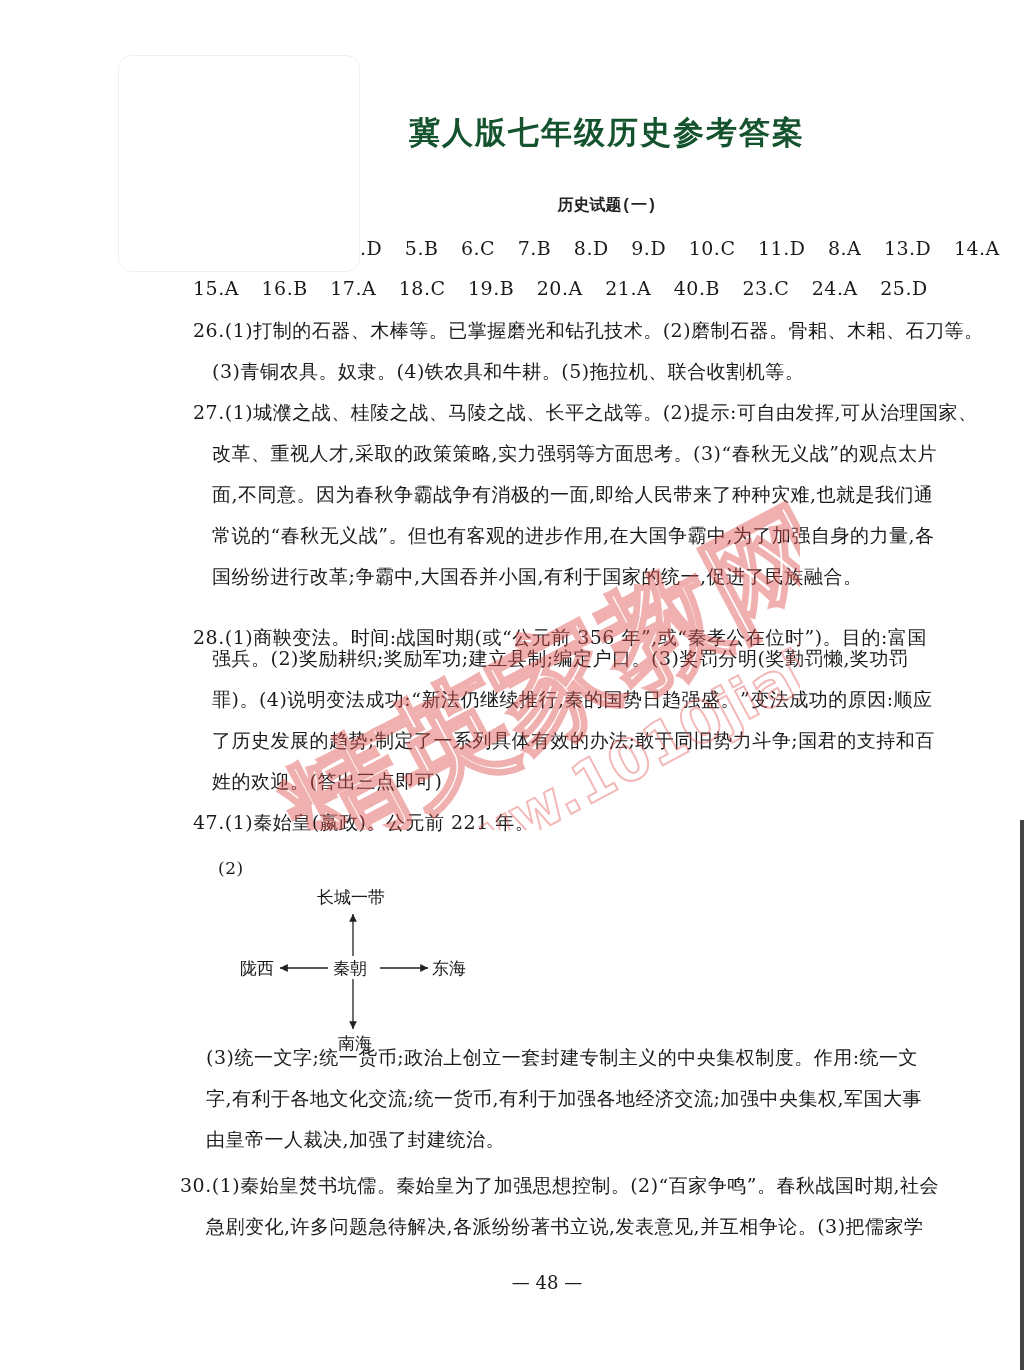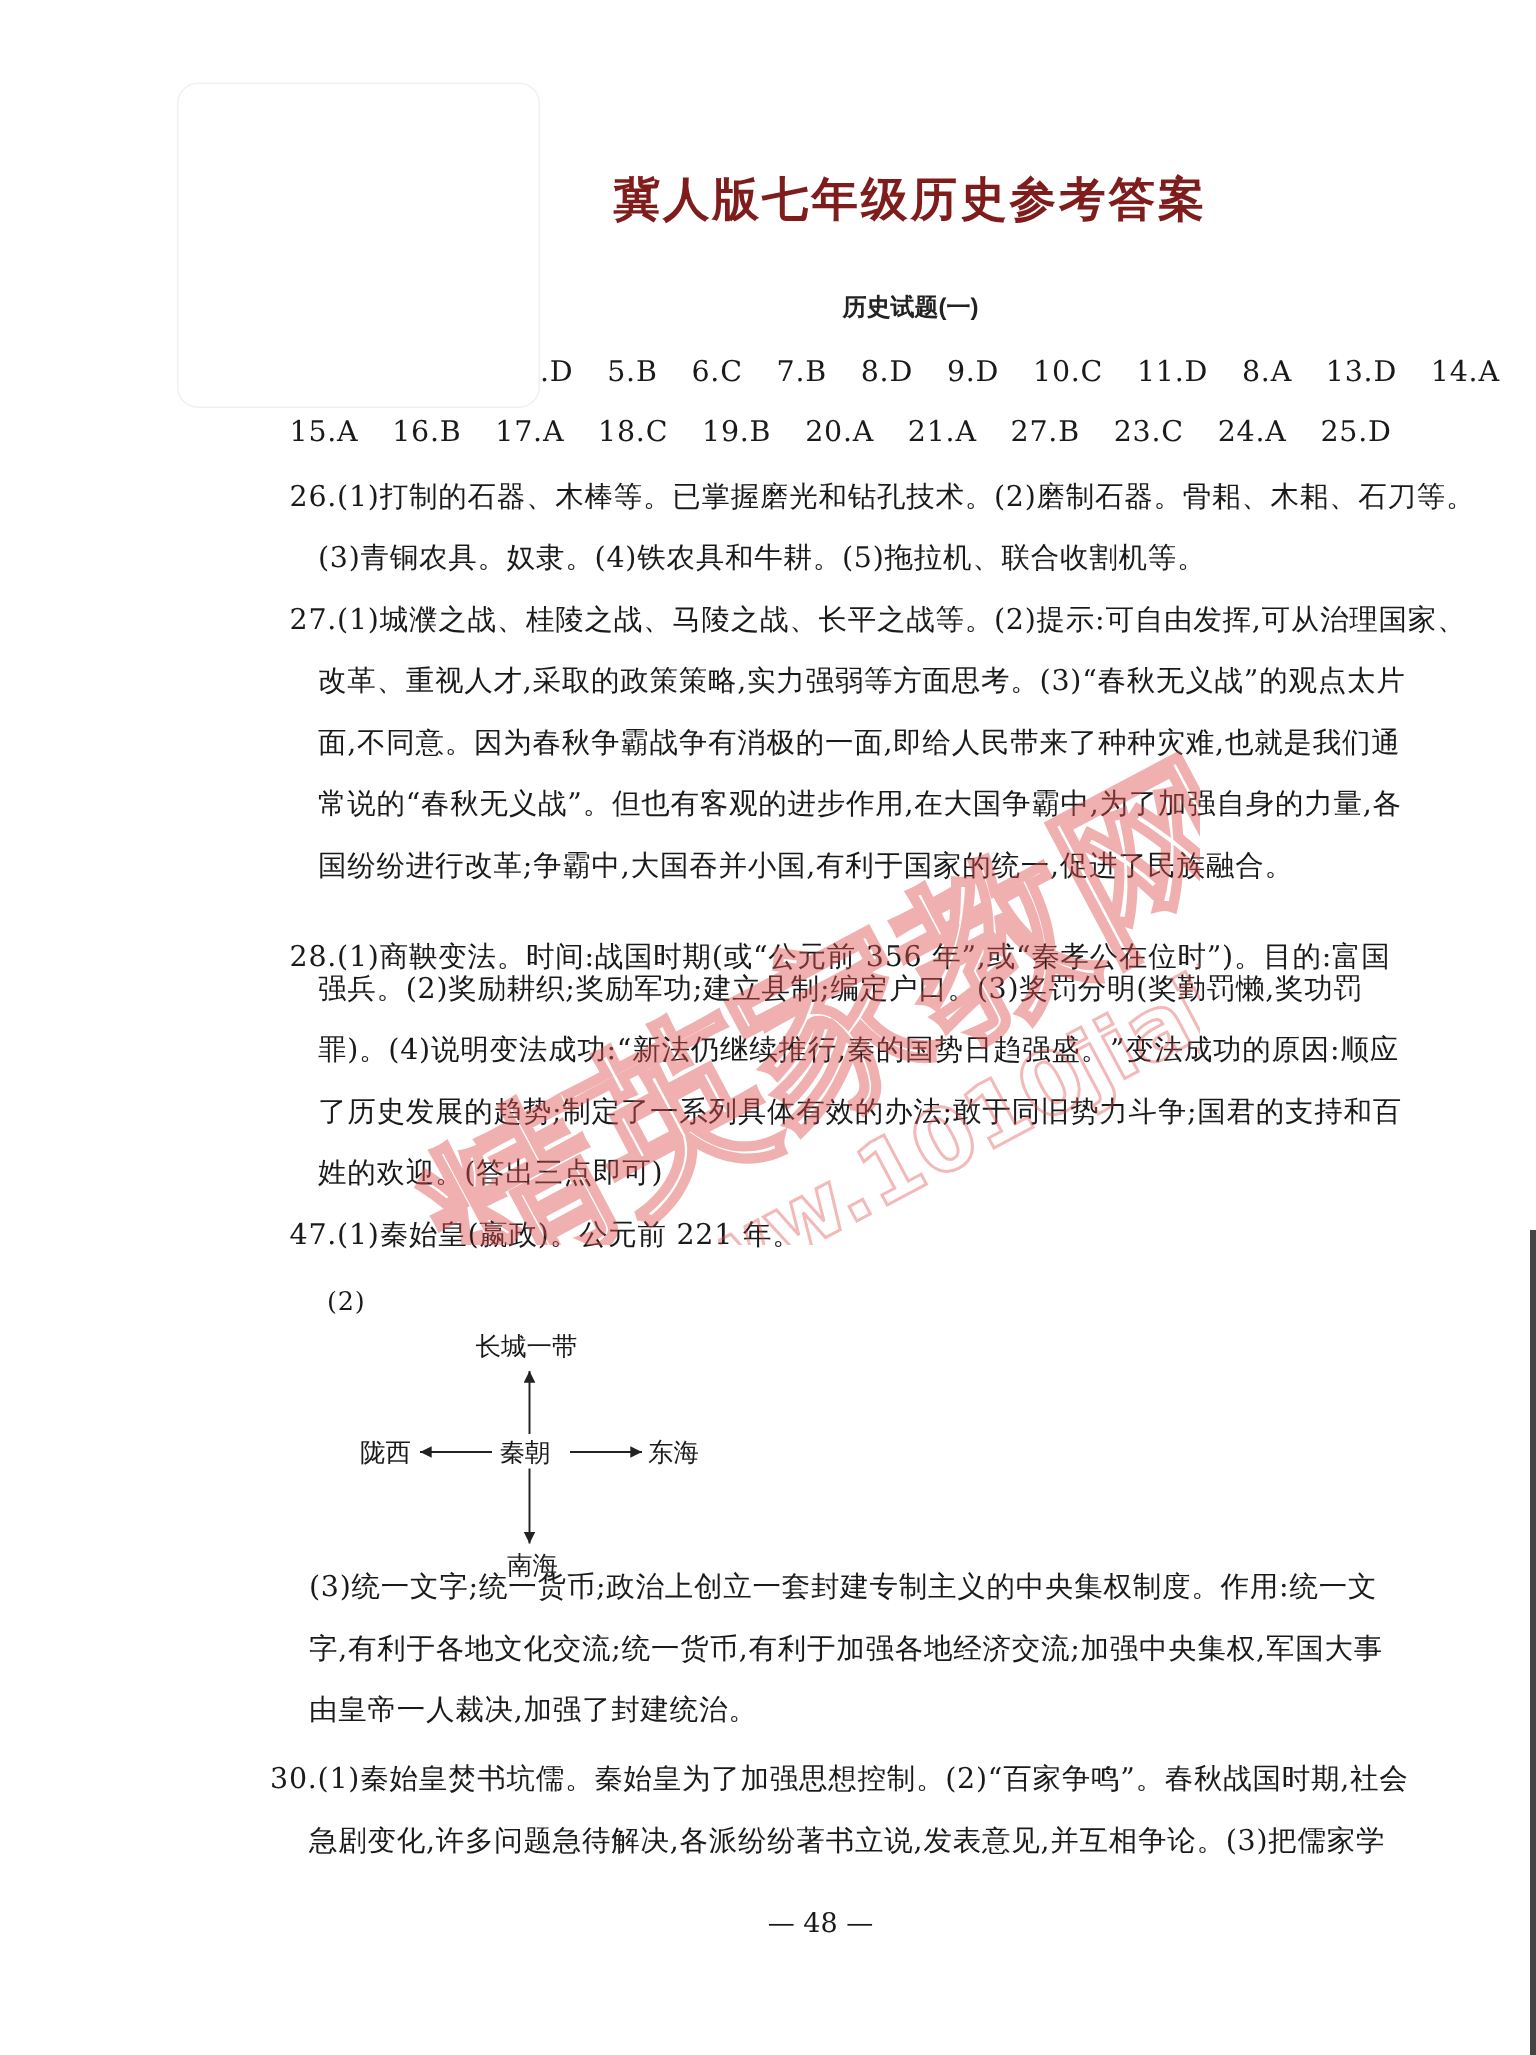--- a/index.html
+++ b/index.html
@@ -9,26 +9,26 @@
       color: #1a1a1a;
     }
     .blank-patch {
       position: absolute; left: 118px; top: 55px; width: 240px; height: 215px;
       border: 1px solid #f0f0f0; border-radius: 14px; background: #ffffff;
     }
     .title {
       position: absolute; left: 0; right: 0; top: 112px; text-align: center;
       padding-left: 190px;
       font-family: "DejaVu Sans", sans-serif; font-weight: bold;
-      font-size: 31px; letter-spacing: 2px; color: #7f1d1d;
+      font-size: 31px; letter-spacing: 2px; color: #14532d;
     }
     .subtitle {
       position: absolute; left: 0; right: 0; top: 195px; text-align: center;
       padding-left: 190px;
-      font-family: Liberation Sans, sans-serif; font-weight: bold;
+      font-family: Liberation Mono, monospace; font-weight: bold;
       font-size: 16px; color: #222;
     }
     .line {
       position: absolute; font-size: 19px; white-space: nowrap;
       letter-spacing: 0.5px; color: #1a1a1a;
     }
     .mc span { margin-right: 16px; }
     .diagram { position: absolute; left: 210px; top: 884px; width: 300px; height: 170px; }
     .diagram .lbl { position: absolute; font-size: 17px; white-space: nowrap; }
     .page-num {
@@ -65,21 +65,21 @@
   <span>14.A</span>
 </div>
 <div class="line mc" style="left:193px; top:277px;">
   <span>15.A</span>
   <span>16.B</span>
   <span>17.A</span>
   <span>18.C</span>
   <span>19.B</span>
   <span>20.A</span>
   <span>21.A</span>
-  <span>27.B</span>
+  <span>40.B</span>
   <span>23.C</span>
   <span>24.A</span>
   <span>25.D</span>
 </div>
 
 <div class="line" style="left:193px; top:318px;">26.(1)打制的石器、木棒等。已掌握磨光和钻孔技术。(2)磨制石器。骨耜、木耜、石刀等。</div>
 <div class="line" style="left:212px; top:359px;">(3)青铜农具。奴隶。(4)铁农具和牛耕。(5)拖拉机、联合收割机等。</div>
 
 <div class="line" style="left:193px; top:400px;">27.(1)城濮之战、桂陵之战、马陵之战、长平之战等。(2)提示:可自由发挥,可从治理国家、</div>
 <div class="line" style="left:212px; top:441px;">改革、重视人才,采取的政策策略,实力强弱等方面思考。(3)“春秋无义战”的观点太片</div>

